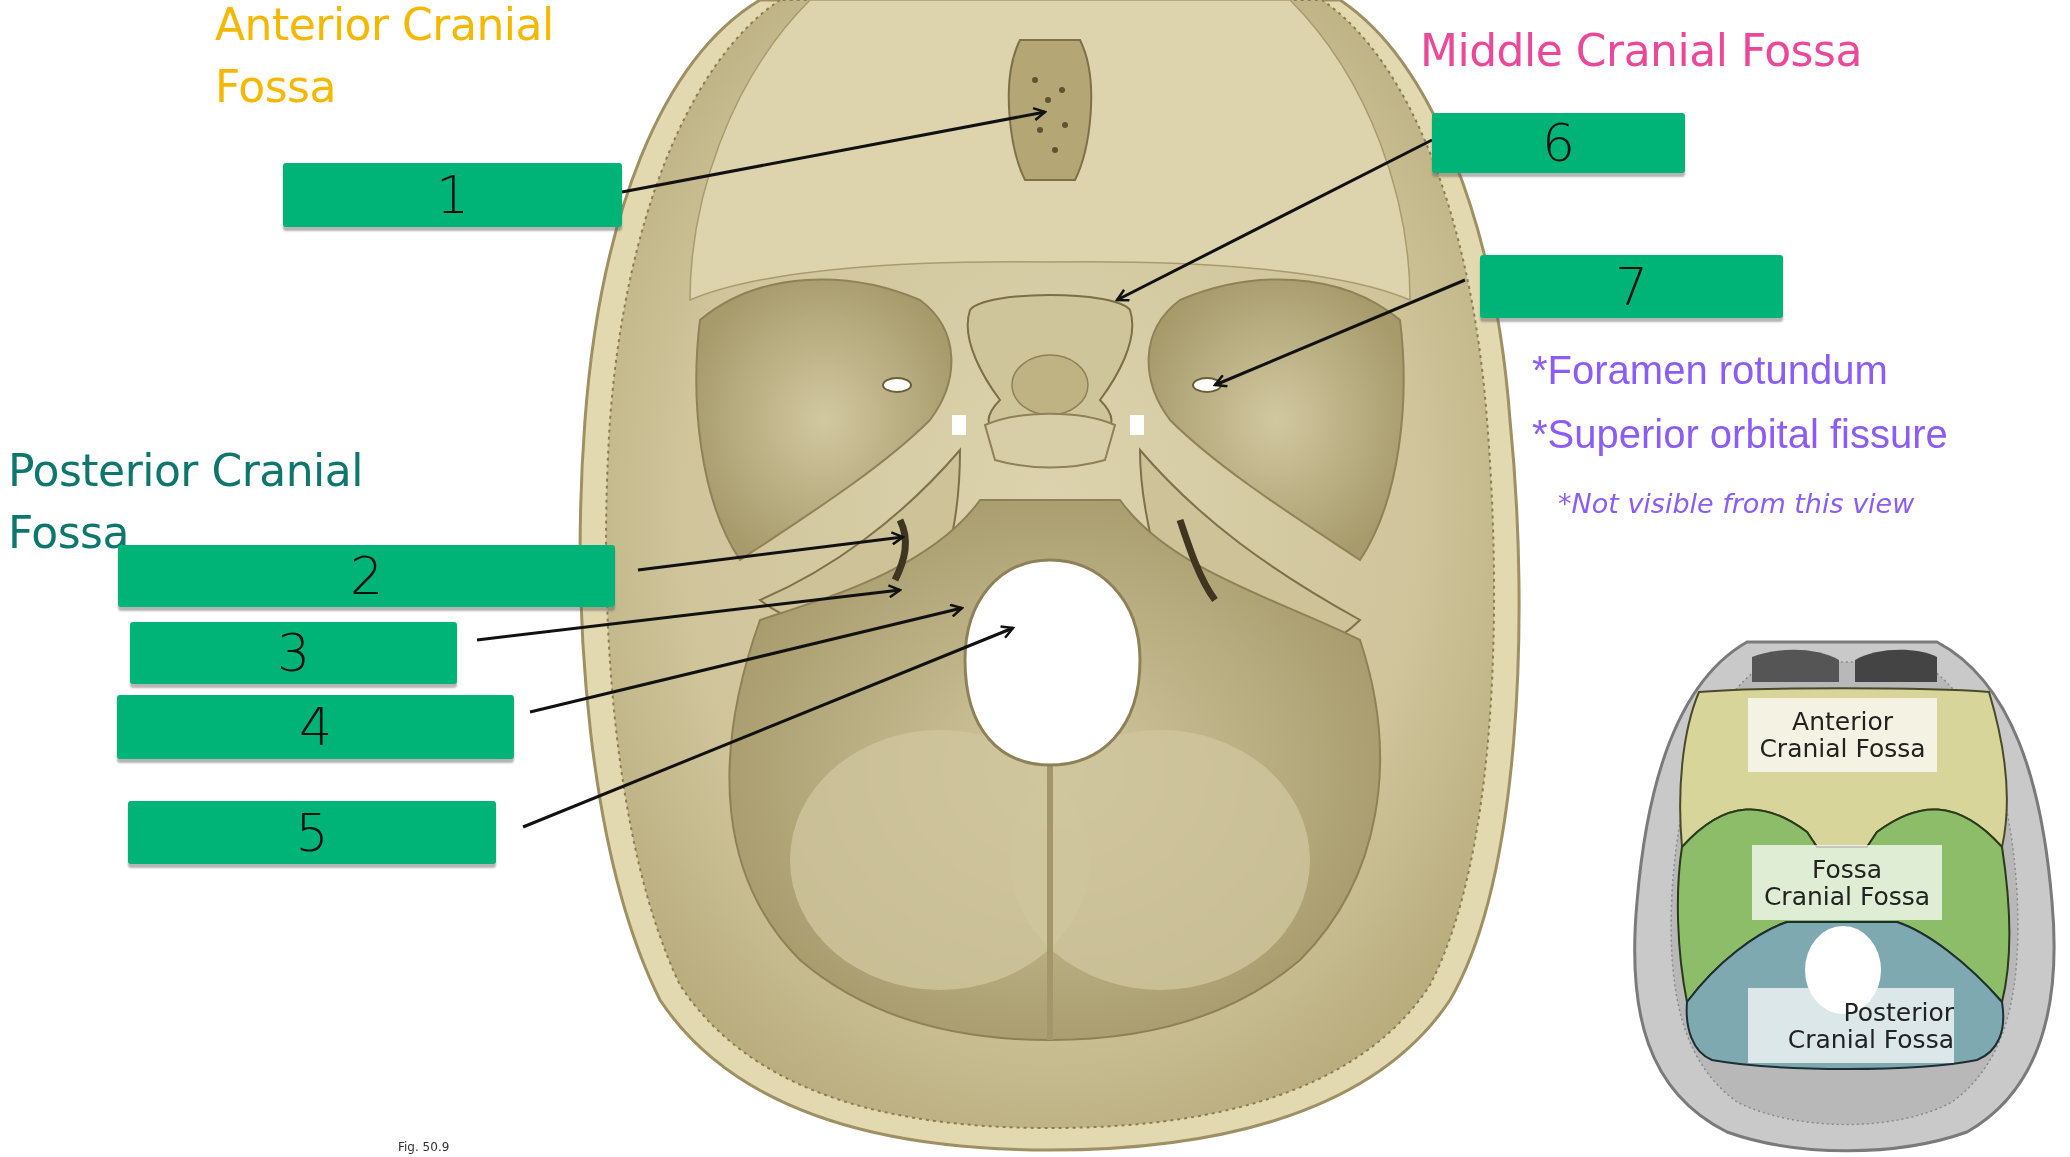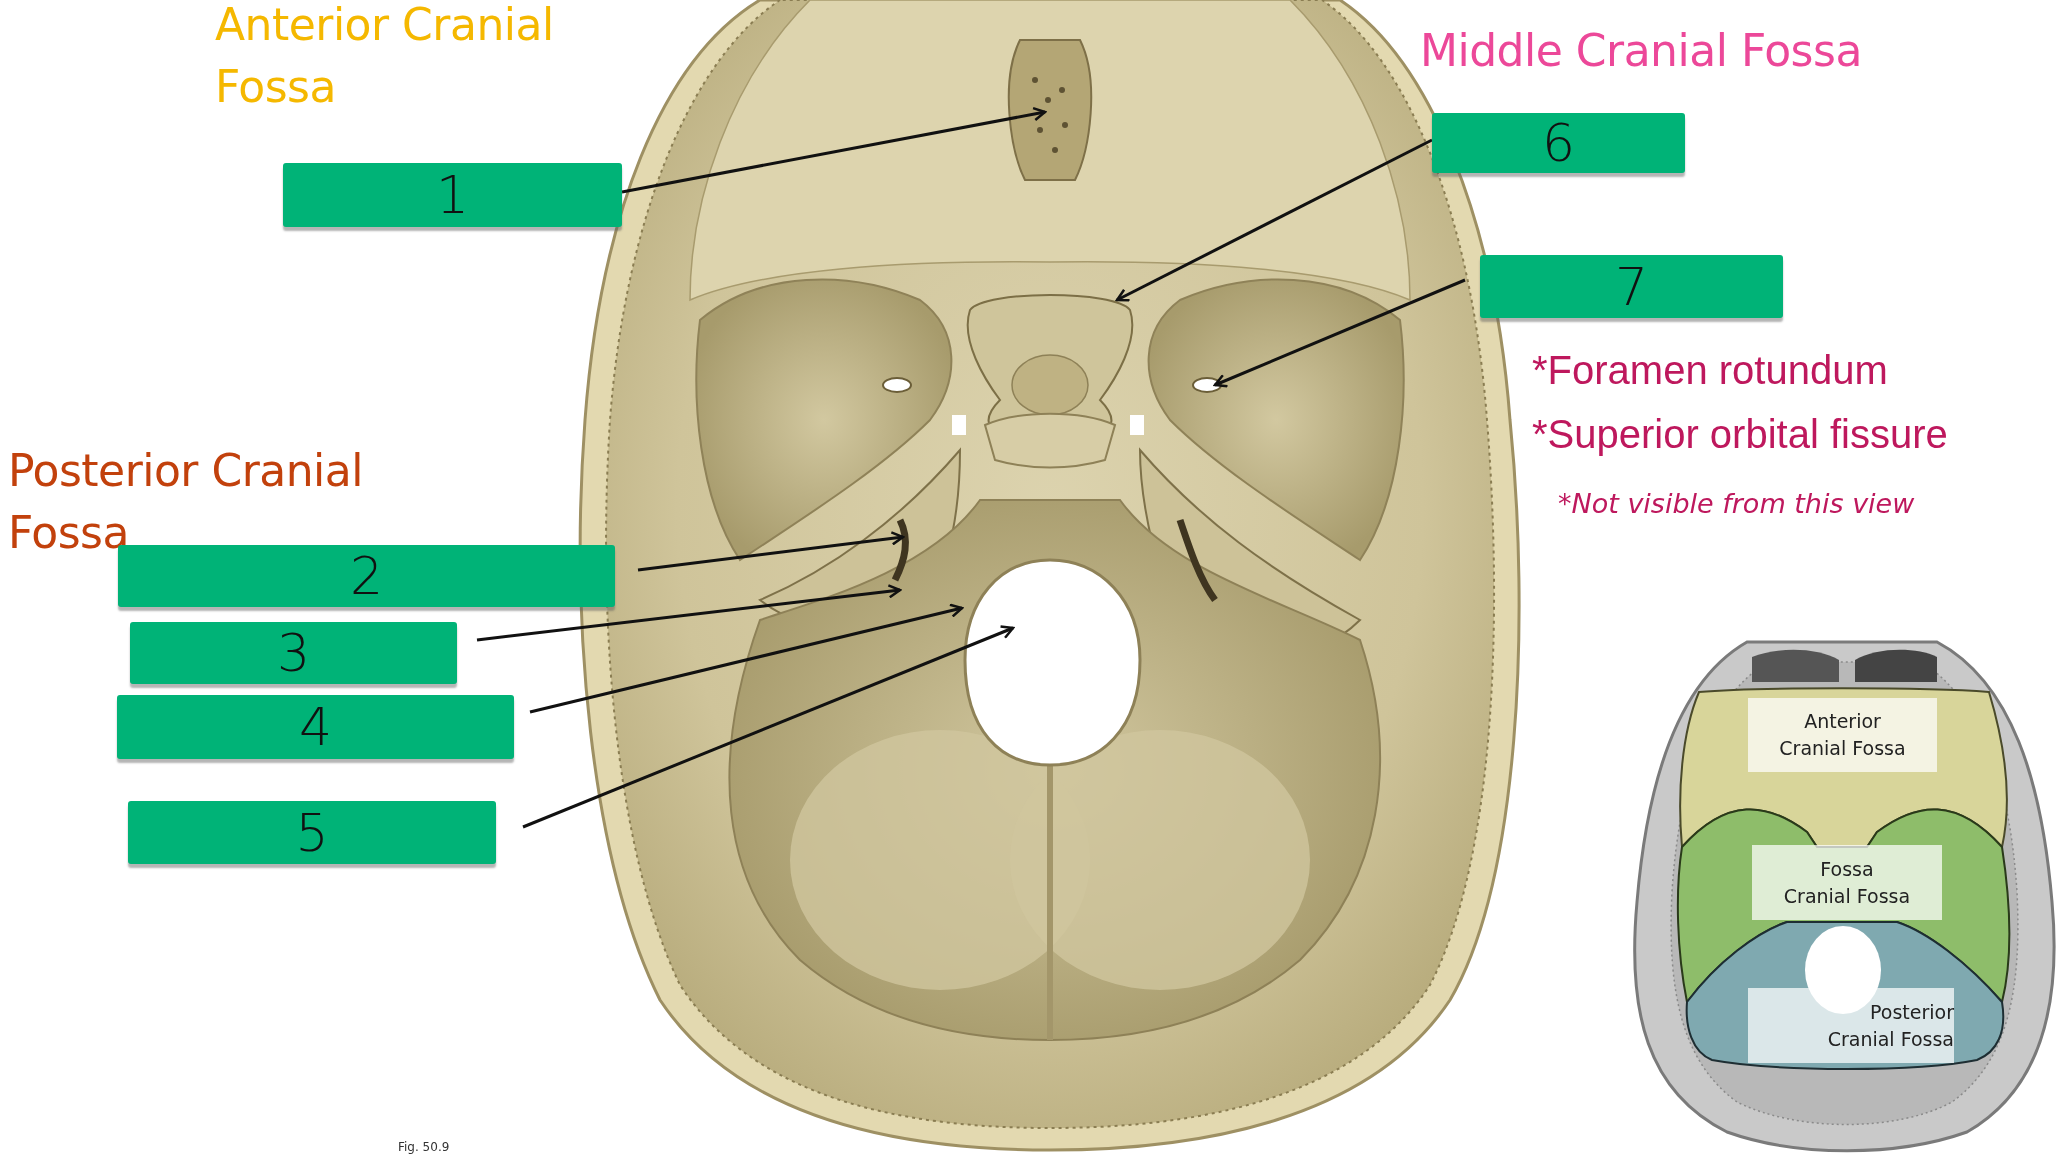--- a/index.html
+++ b/index.html
@@ -2,24 +2,24 @@
 <html><head>
 <meta charset="utf-8">
 <style>
   html, body { margin:0; padding:0; background:#ffffff; }
   body { width:2070px; height:1157px; position:relative; overflow:hidden; font-family:"Liberation Sans", sans-serif; }
   .abs { position:absolute; }
   .fossa-title { font-family:"DejaVu Sans", sans-serif; font-size:44px; line-height:62px; letter-spacing:-0.5px; }
   .label-box { position:absolute; background:#00B377; box-shadow: 0 4px 2px rgba(90,90,90,0.45); border-radius:3px; }
   .label-num { position:absolute; left:0; right:0; top:0; bottom:0; display:flex; align-items:center; justify-content:center;
     font-family:"DejaVu Sans", sans-serif; font-size:52px; color:#111; font-weight:300; }
-  .note { font-family:"Liberation Sans", sans-serif; color:#be185d;text-align:right; }
+  .note { font-family:"Liberation Sans", sans-serif; color:#8b5cf6;text-align:right; }
   svg { position:absolute; left:0; top:0; }
   .inset-label { position:absolute; background:rgba(255,255,255,0.72); text-align:center; font-family:"DejaVu Sans", sans-serif;
-    font-size:19px; line-height:27px; color:#222; display:flex; flex-direction:column; justify-content:center; }
+    font-size:25px; line-height:27px; color:#222; display:flex; flex-direction:column; justify-content:center; }
   .caption { font-family:"DejaVu Sans", sans-serif; font-size:12px; color:#333; }
 </style>
 </head>
 <body>
 
 <svg width="2070" height="1157" viewBox="0 0 2070 1157">
   <defs>
     <radialGradient id="boneFill" cx="50%" cy="45%" r="60%">
       <stop offset="0%" stop-color="#DCD3AE"></stop>
       <stop offset="70%" stop-color="#CFC49A"></stop>
@@ -88,21 +88,21 @@
 
 <div class="abs fossa-title" style="left:215px; top:-6px;">
   <div style="color:#F5B800;">Anterior Cranial</div>
   <div style="color:#F5B800;">Fossa</div>
 </div>
 
 <div class="abs fossa-title" style="left:1420px; top:20px; color:#ec4899;">
   <div>Middle Cranial Fossa</div>
 </div>
 
-<div class="abs fossa-title" style="left:8px; top:440px; color:#c2410c;">
+<div class="abs fossa-title" style="left:8px; top:440px; color:#0f766e;">
   <div>Posterior Cranial</div>
   <div>Fossa</div>
 </div>
 
 <div class="label-box" style="left:283px; top:163px; width:339px; height:64px;">
   <span class="label-num">1</span>
 </div>
 <div class="label-box" style="left:118px; top:545px; width:497px; height:62px;">
   <span class="label-num">2</span>
 </div>

